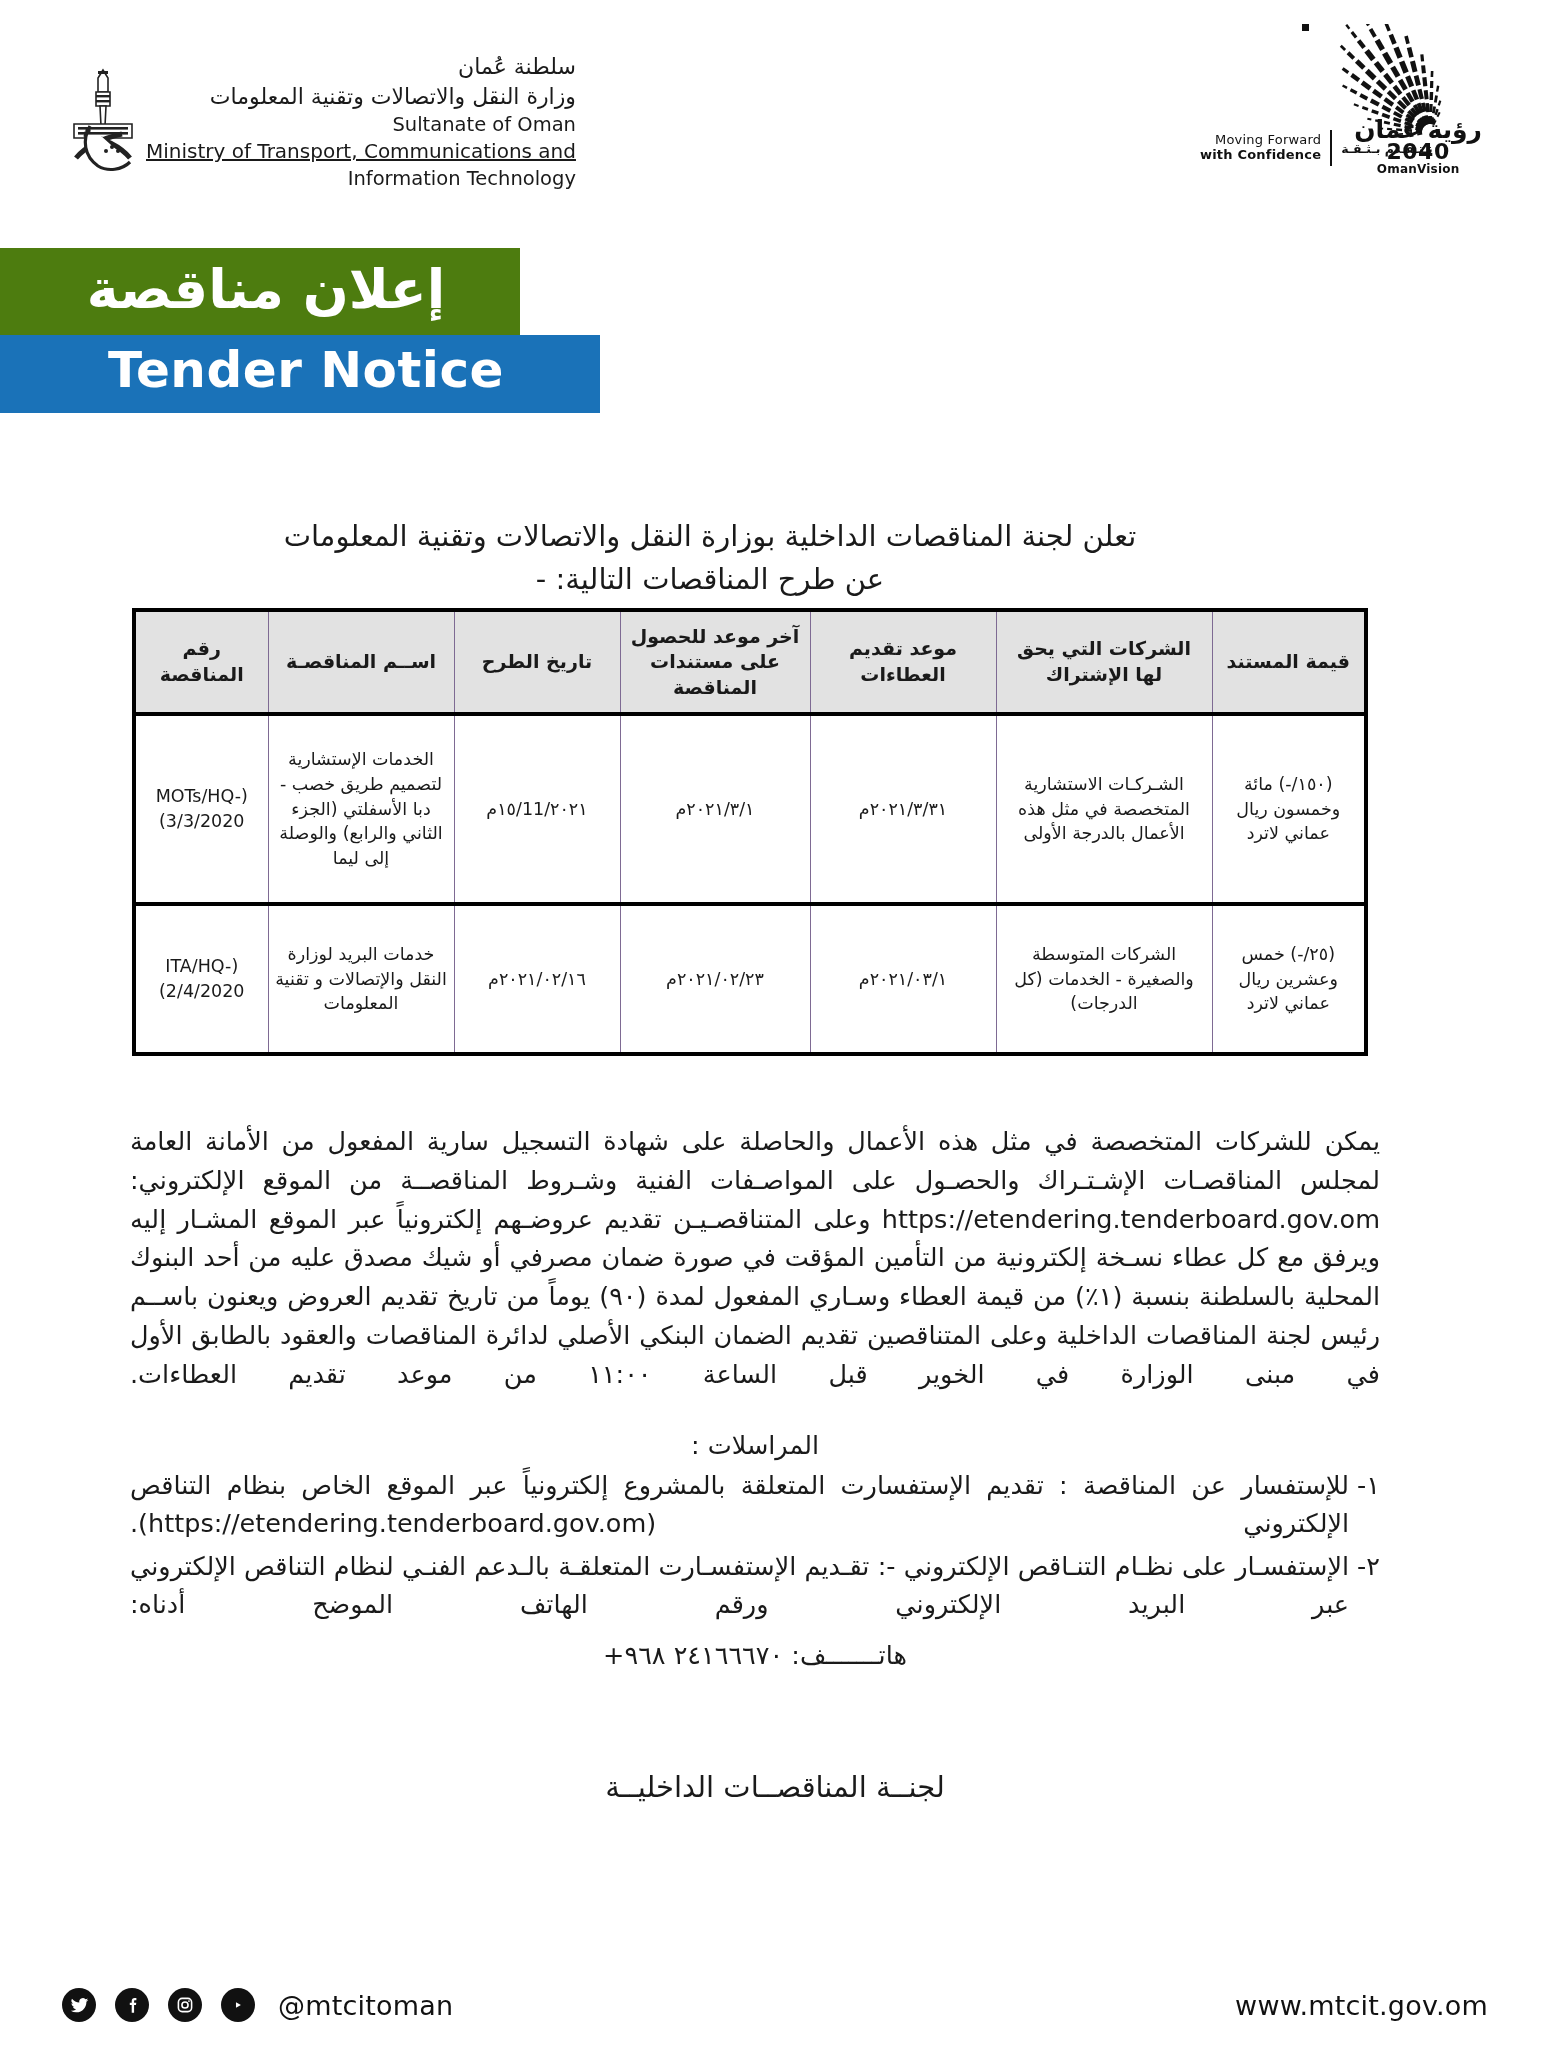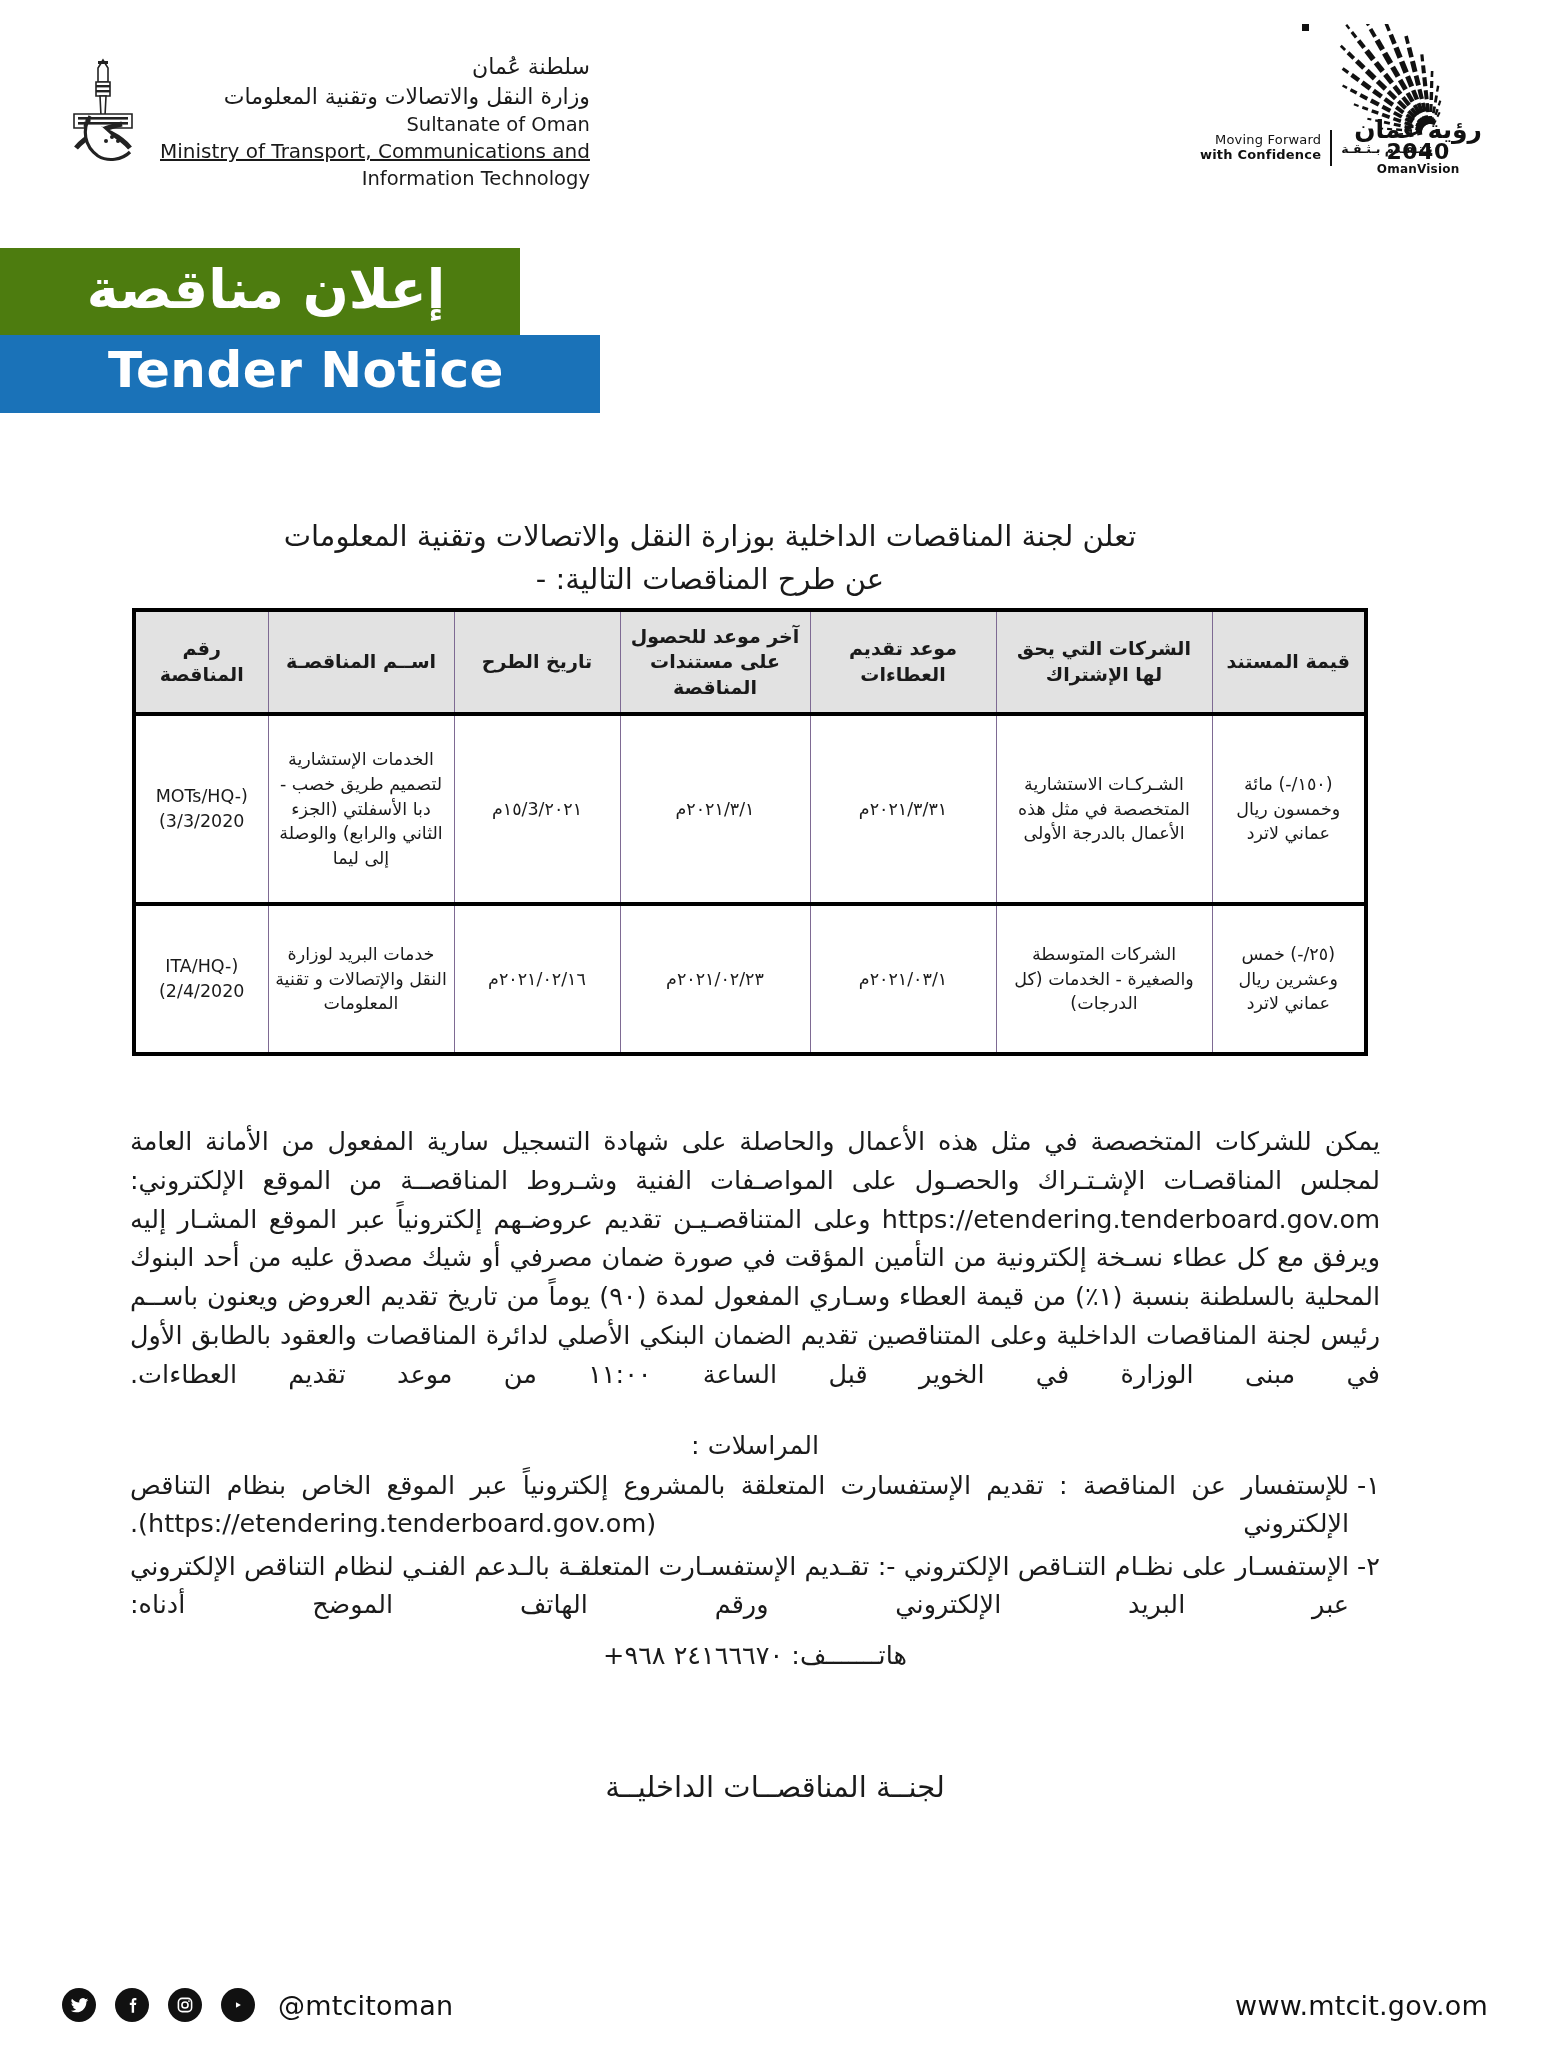--- a/index.html
+++ b/index.html
@@ -45,21 +45,21 @@
   .vision-word {
     position: absolute; right: 8px; bottom: 6px;
     text-align: center; direction: rtl;
   }
   .vision-word .ar { font-size: 25px; font-weight: bold; line-height: .95; color:#111; }
   .vision-word .yr { font-size: 22px; font-weight: bold; line-height: .9; color:#111; letter-spacing:.5px;}
   .vision-word .en { font-size: 12px; font-weight: bold; color:#111; letter-spacing:.2px;}
 
   
   .ministry {
-    display: flex; gap: 14px;
+    display: flex; align-items: center; 
     padding-top: 30px;
   }
   .ministry-text { text-align: right; line-height: 1.36; }
   .ministry-text .ar1 { font-size: 22px; direction: rtl; color:#1a1a1a;}
   .ministry-text .ar2 { font-size: 22px; direction: rtl; color:#1a1a1a;}
   .ministry-text .en1 { font-size: 19.5px; direction: ltr; color:#1a1a1a;}
   .ministry-text .en2 { font-size: 20px; direction: ltr; color:#1a1a1a;text-decoration:underline;}
   .ministry-text .en3 { font-size: 19.5px; direction: ltr; color:#1a1a1a;}
   .emblem { width: 86px; height: 120px; flex: 0 0 86px; }
 
@@ -414,21 +414,21 @@
         <th>اســم المناقصـة</th>
         <th>رقم المناقصة</th>
       </tr>
     </thead>
     <tbody>
       <tr>
         <td>(١٥٠/-) مائة وخمسون ريال عماني لاترد</td>
         <td>الشـركـات الاستشارية المتخصصة في مثل هذه الأعمال بالدرجة الأولى</td>
         <td class="dt">٢٠٢١/٣/٣١م</td>
         <td class="dt">٢٠٢١/٣/١م</td>
-        <td class="dt">٢٠٢١/3/١٥م</td>
+        <td class="dt">٢٠٢١/11/١٥م</td>
         <td>الخدمات الإستشارية لتصميم طريق خصب - دبا الأسفلتي (الجزء الثاني والرابع) والوصلة إلى ليما</td>
         <td class="num">(MOTs/HQ-3/3/2020)</td>
       </tr>
       <tr>
         <td>(٢٥/-) خمس وعشرين ريال عماني لاترد</td>
         <td>الشركات المتوسطة والصغيرة - الخدمات (كل الدرجات)</td>
         <td class="dt">٢٠٢١/٠٣/١م</td>
         <td class="dt">٢٠٢١/٠٢/٢٣م</td>
         <td class="dt">٢٠٢١/٠٢/١٦م</td>
         <td>خدمات البريد لوزارة النقل والإتصالات و تقنية المعلومات</td>

